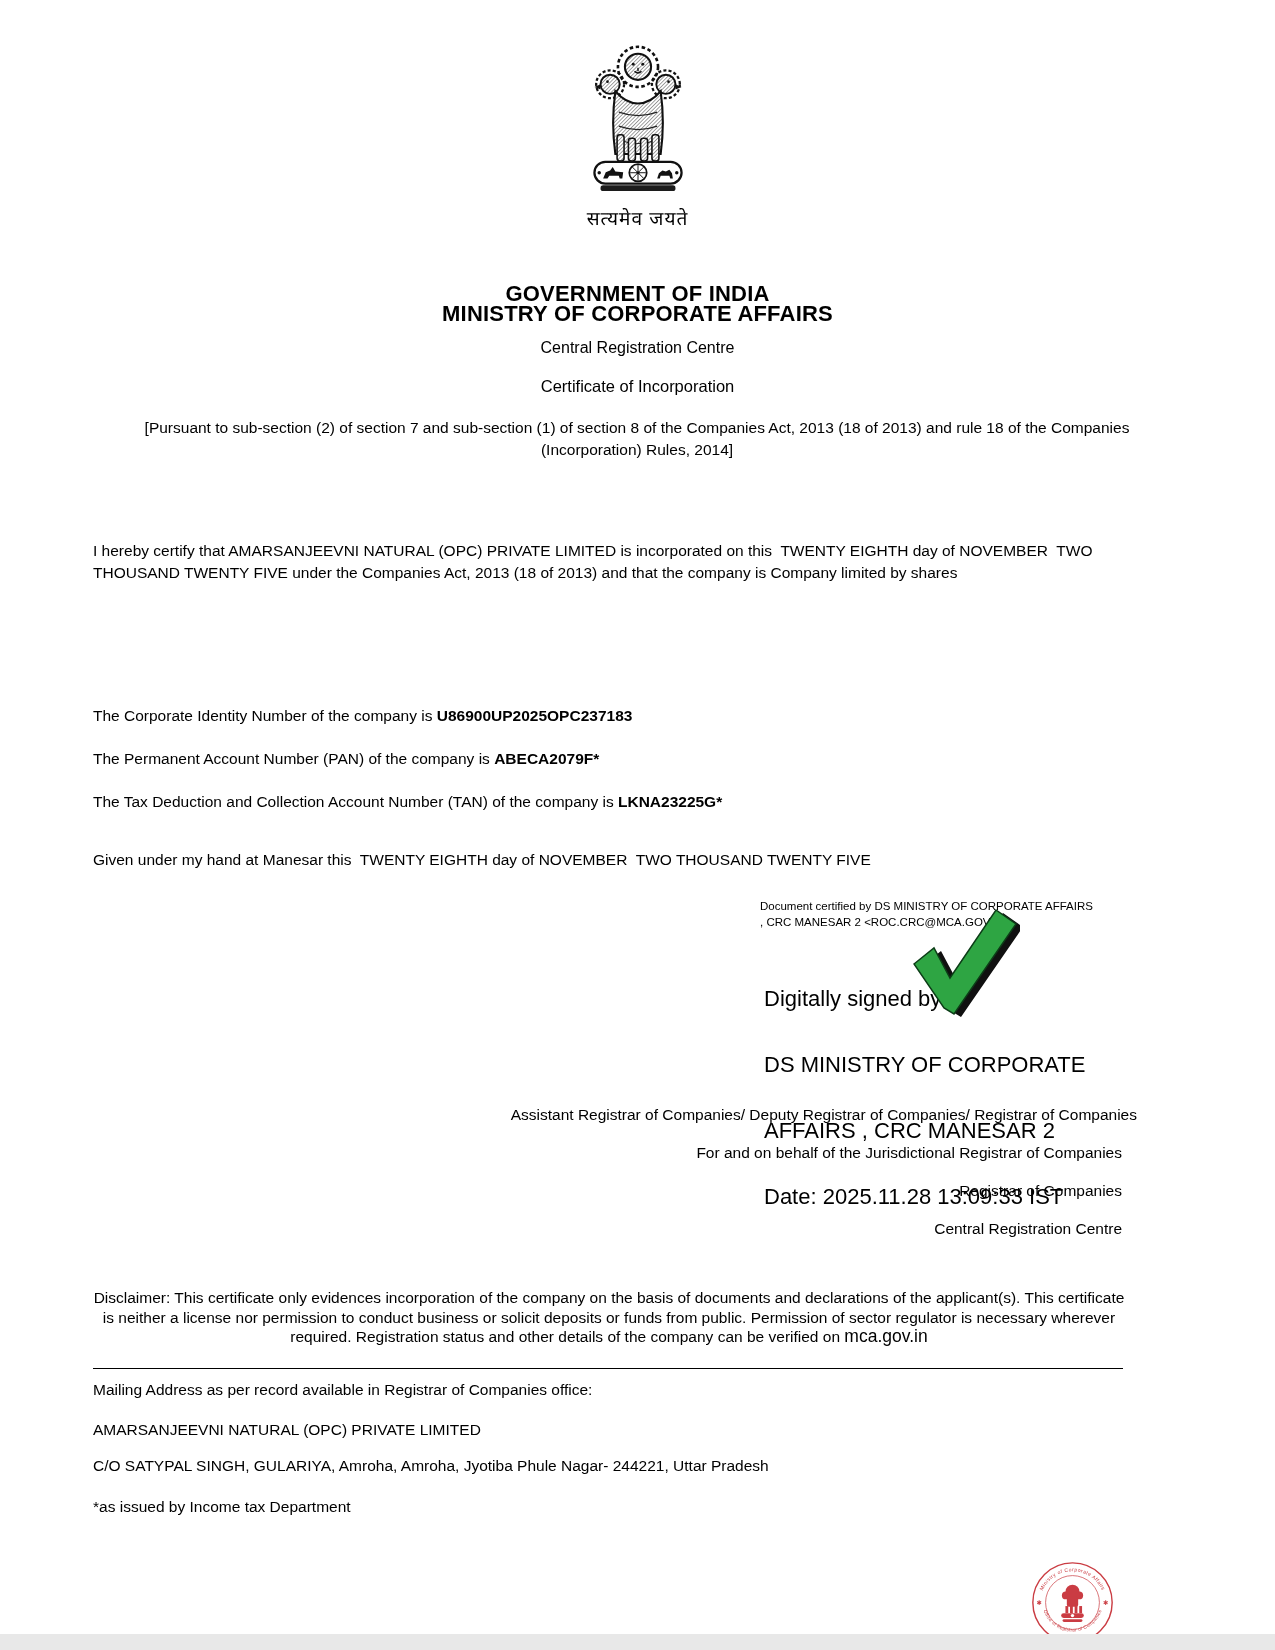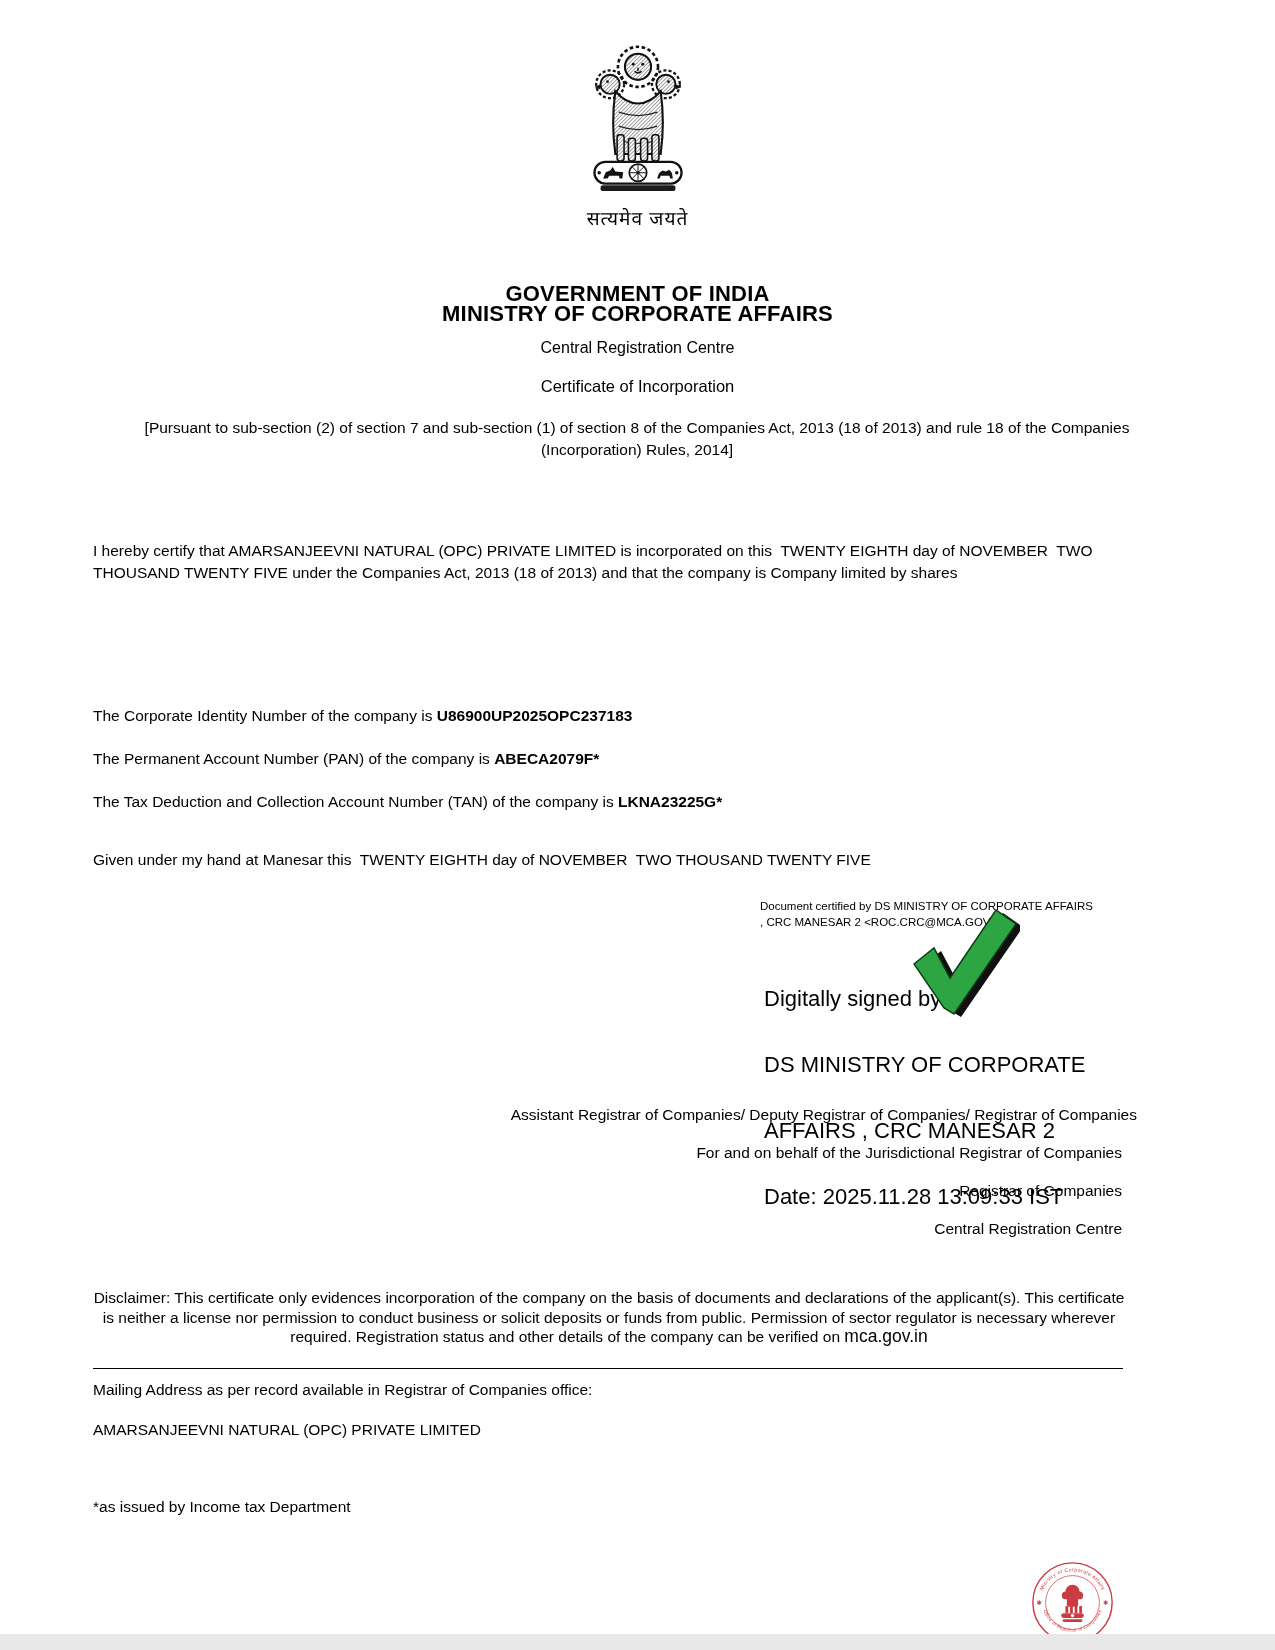--- a/index.html
+++ b/index.html
@@ -128,20 +128,21 @@
   <div class="abs t15 r" style="left:93px;width:1029px;top:1180px;">Registrar of Companies</div>
   <div class="abs t15 r" style="left:93px;width:1029px;top:1218px;">Central Registration Centre</div>
 
   <div class="abs t15" style="left:93px;width:1032px;top:1288px;line-height:19.5px;text-align:center;">
     <span>Disclaimer: This certificate only evidences incorporation of the company on the basis of documents and declarations of the applicant(s). This certificate is neither a license nor permission to conduct business or solicit deposits or funds from public. Permission of sector regulator is necessary wherever required. Registration status and other details of the company can be verified on </span><span class="mca">mca.gov.in</span>
   </div>
   <div class="abs rule" style="left:93px;width:1030px;top:1368px;"></div>
 
   <div class="abs t15" style="left:93px;width:1052px;top:1379px;">Mailing Address as per record available in Registrar of Companies office:</div>
   <div class="abs t15" style="left:93px;width:1052px;top:1419px;">AMARSANJEEVNI NATURAL (OPC) PRIVATE LIMITED</div>
+  <div class="abs t15" style="left:93px;width:1052px;top:1455px;">C/O SATYPAL SINGH, GULARIYA, Amroha, Amroha, Jyotiba Phule Nagar- 244221, Uttar Pradesh</div>
   <div class="abs t15" style="left:93px;width:1052px;top:1496px;">*as issued by Income tax Department</div>
 
   <svg class="abs" style="left:1030px;top:1560px;opacity:0.9;" width="85" height="85" viewBox="0 0 120 120">
     <defs>
       <path id="arcTop" d="M 14 62 A 46 46 0 1 1 106 62"></path>
       <path id="arcBottom" d="M 17 58 A 43 43 0 0 0 103 58"></path>
     </defs>
     <circle cx="60" cy="60" r="56" fill="none" stroke="#C5282F" stroke-width="2"></circle>
     <circle cx="60" cy="60" r="38" fill="none" stroke="#C5282F" stroke-width="1"></circle>
     <text font-size="7.2" fill="#C5282F" letter-spacing="0.6">

